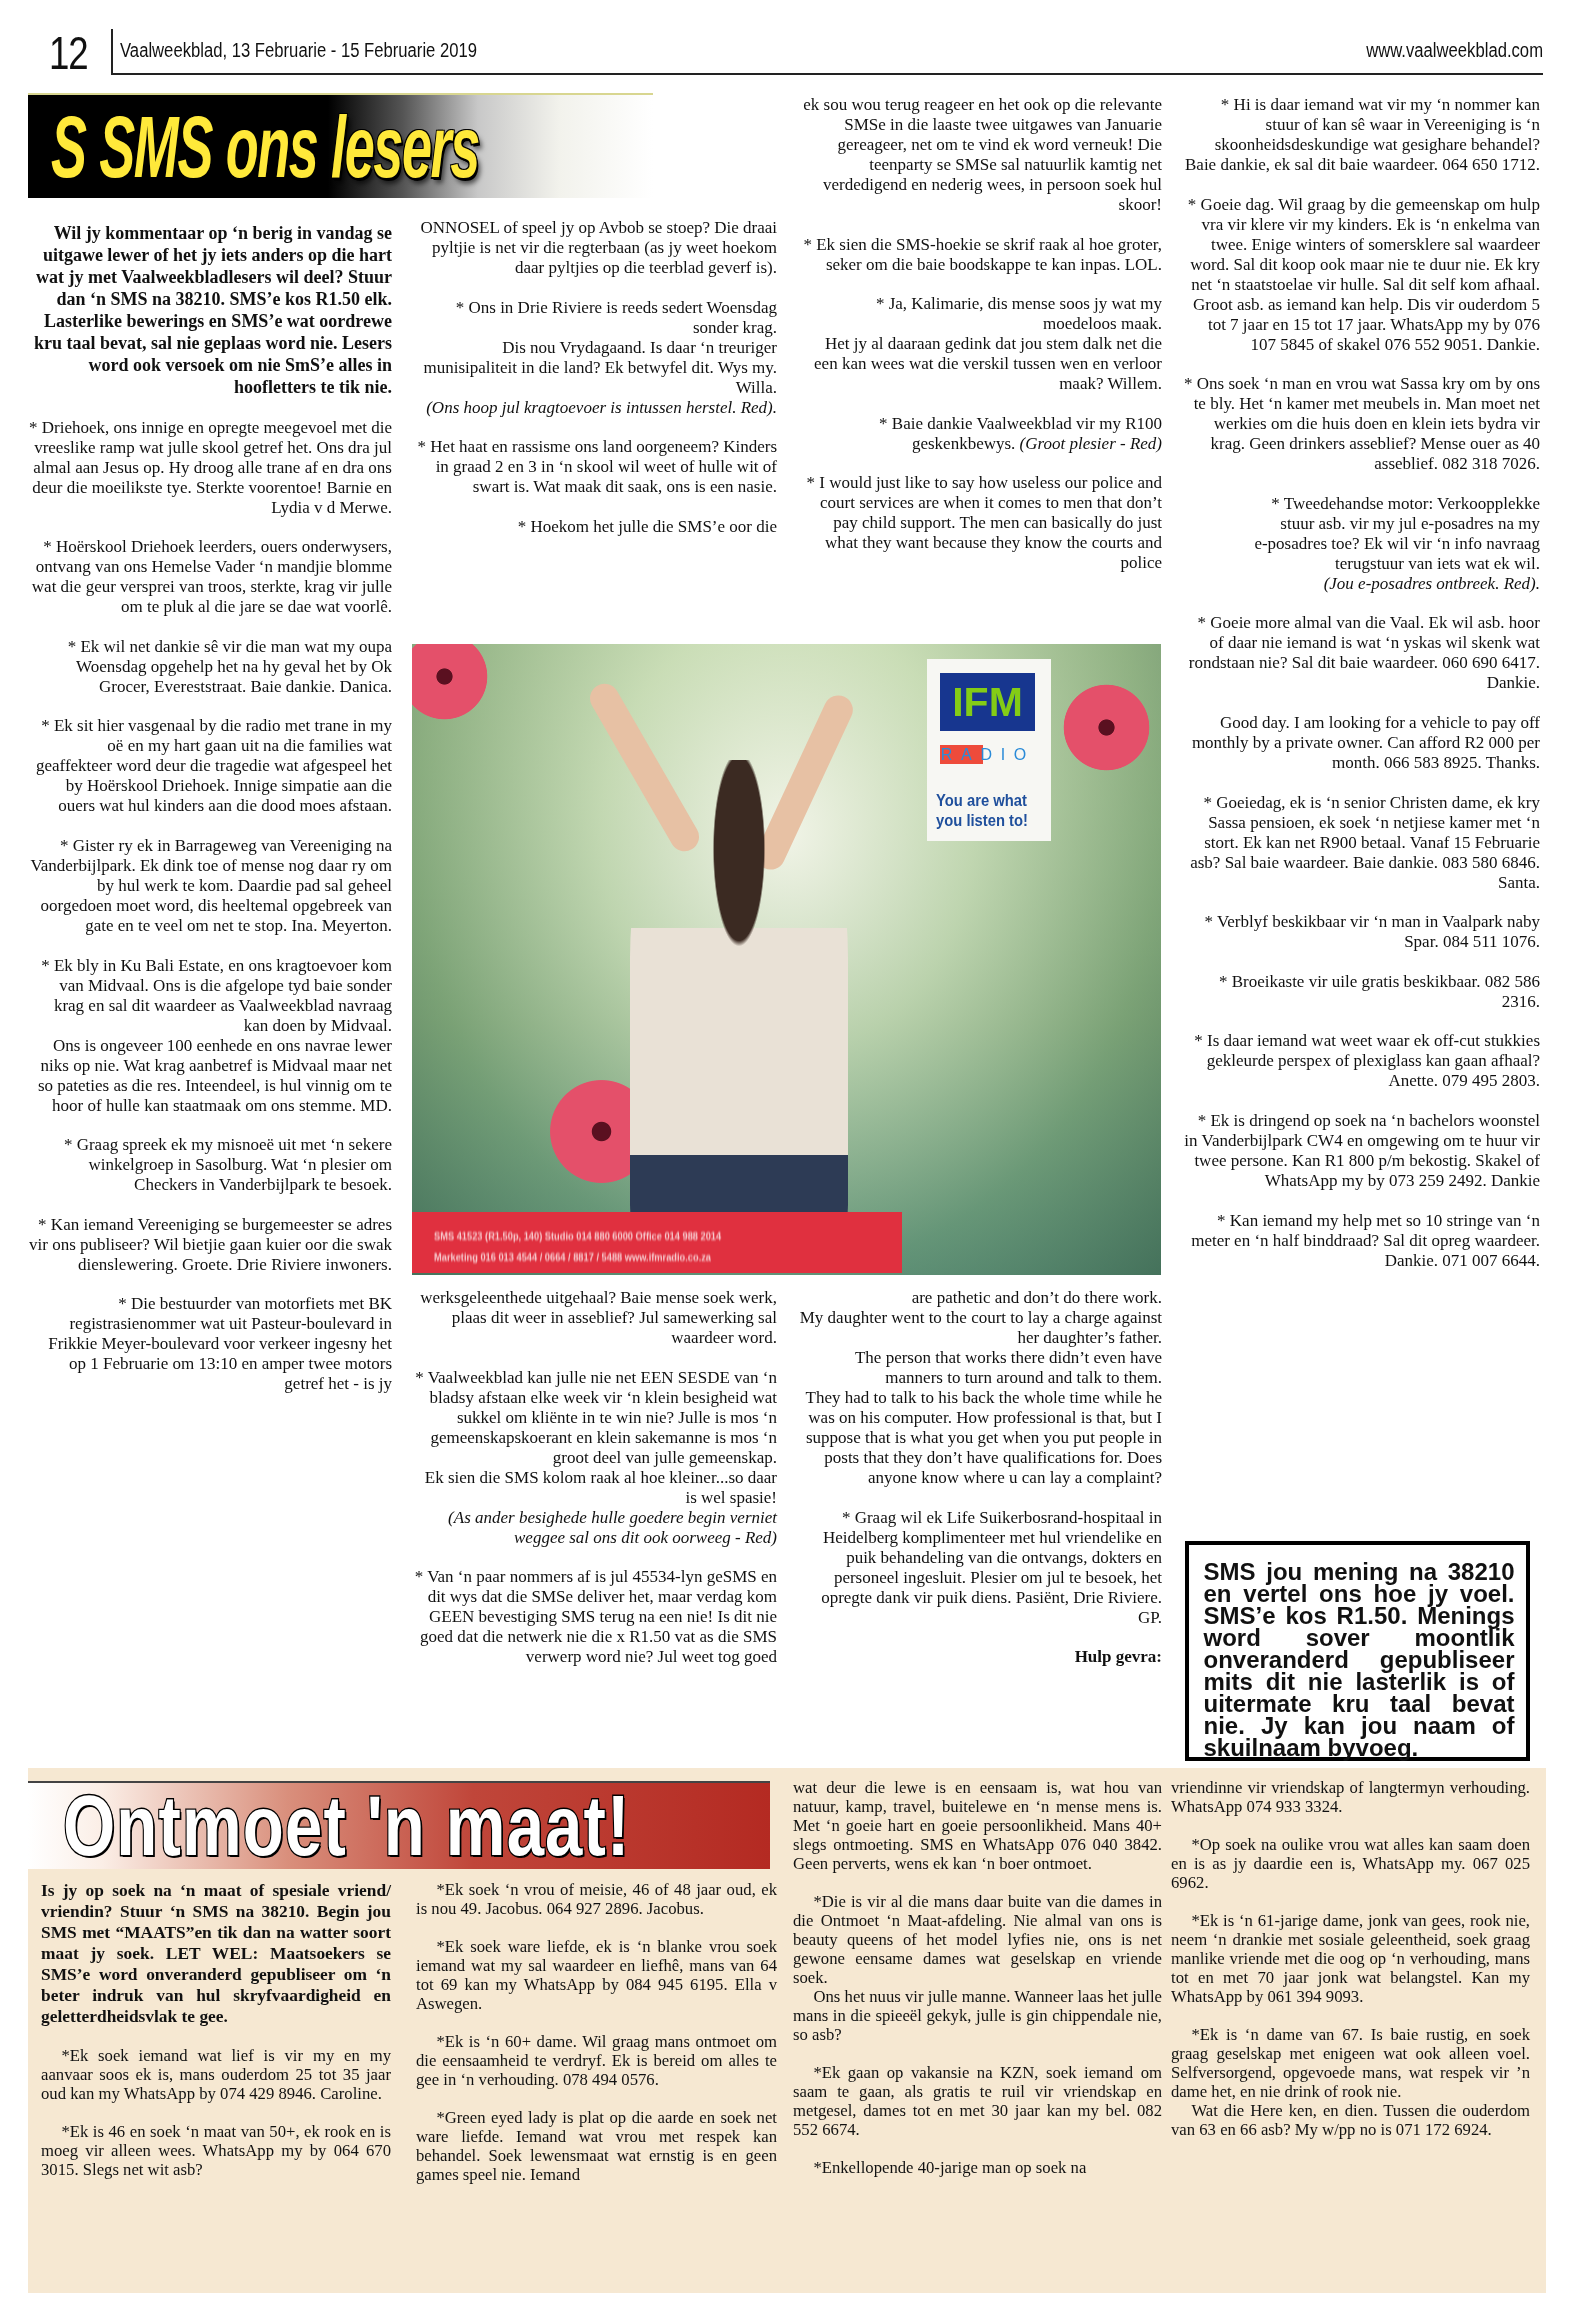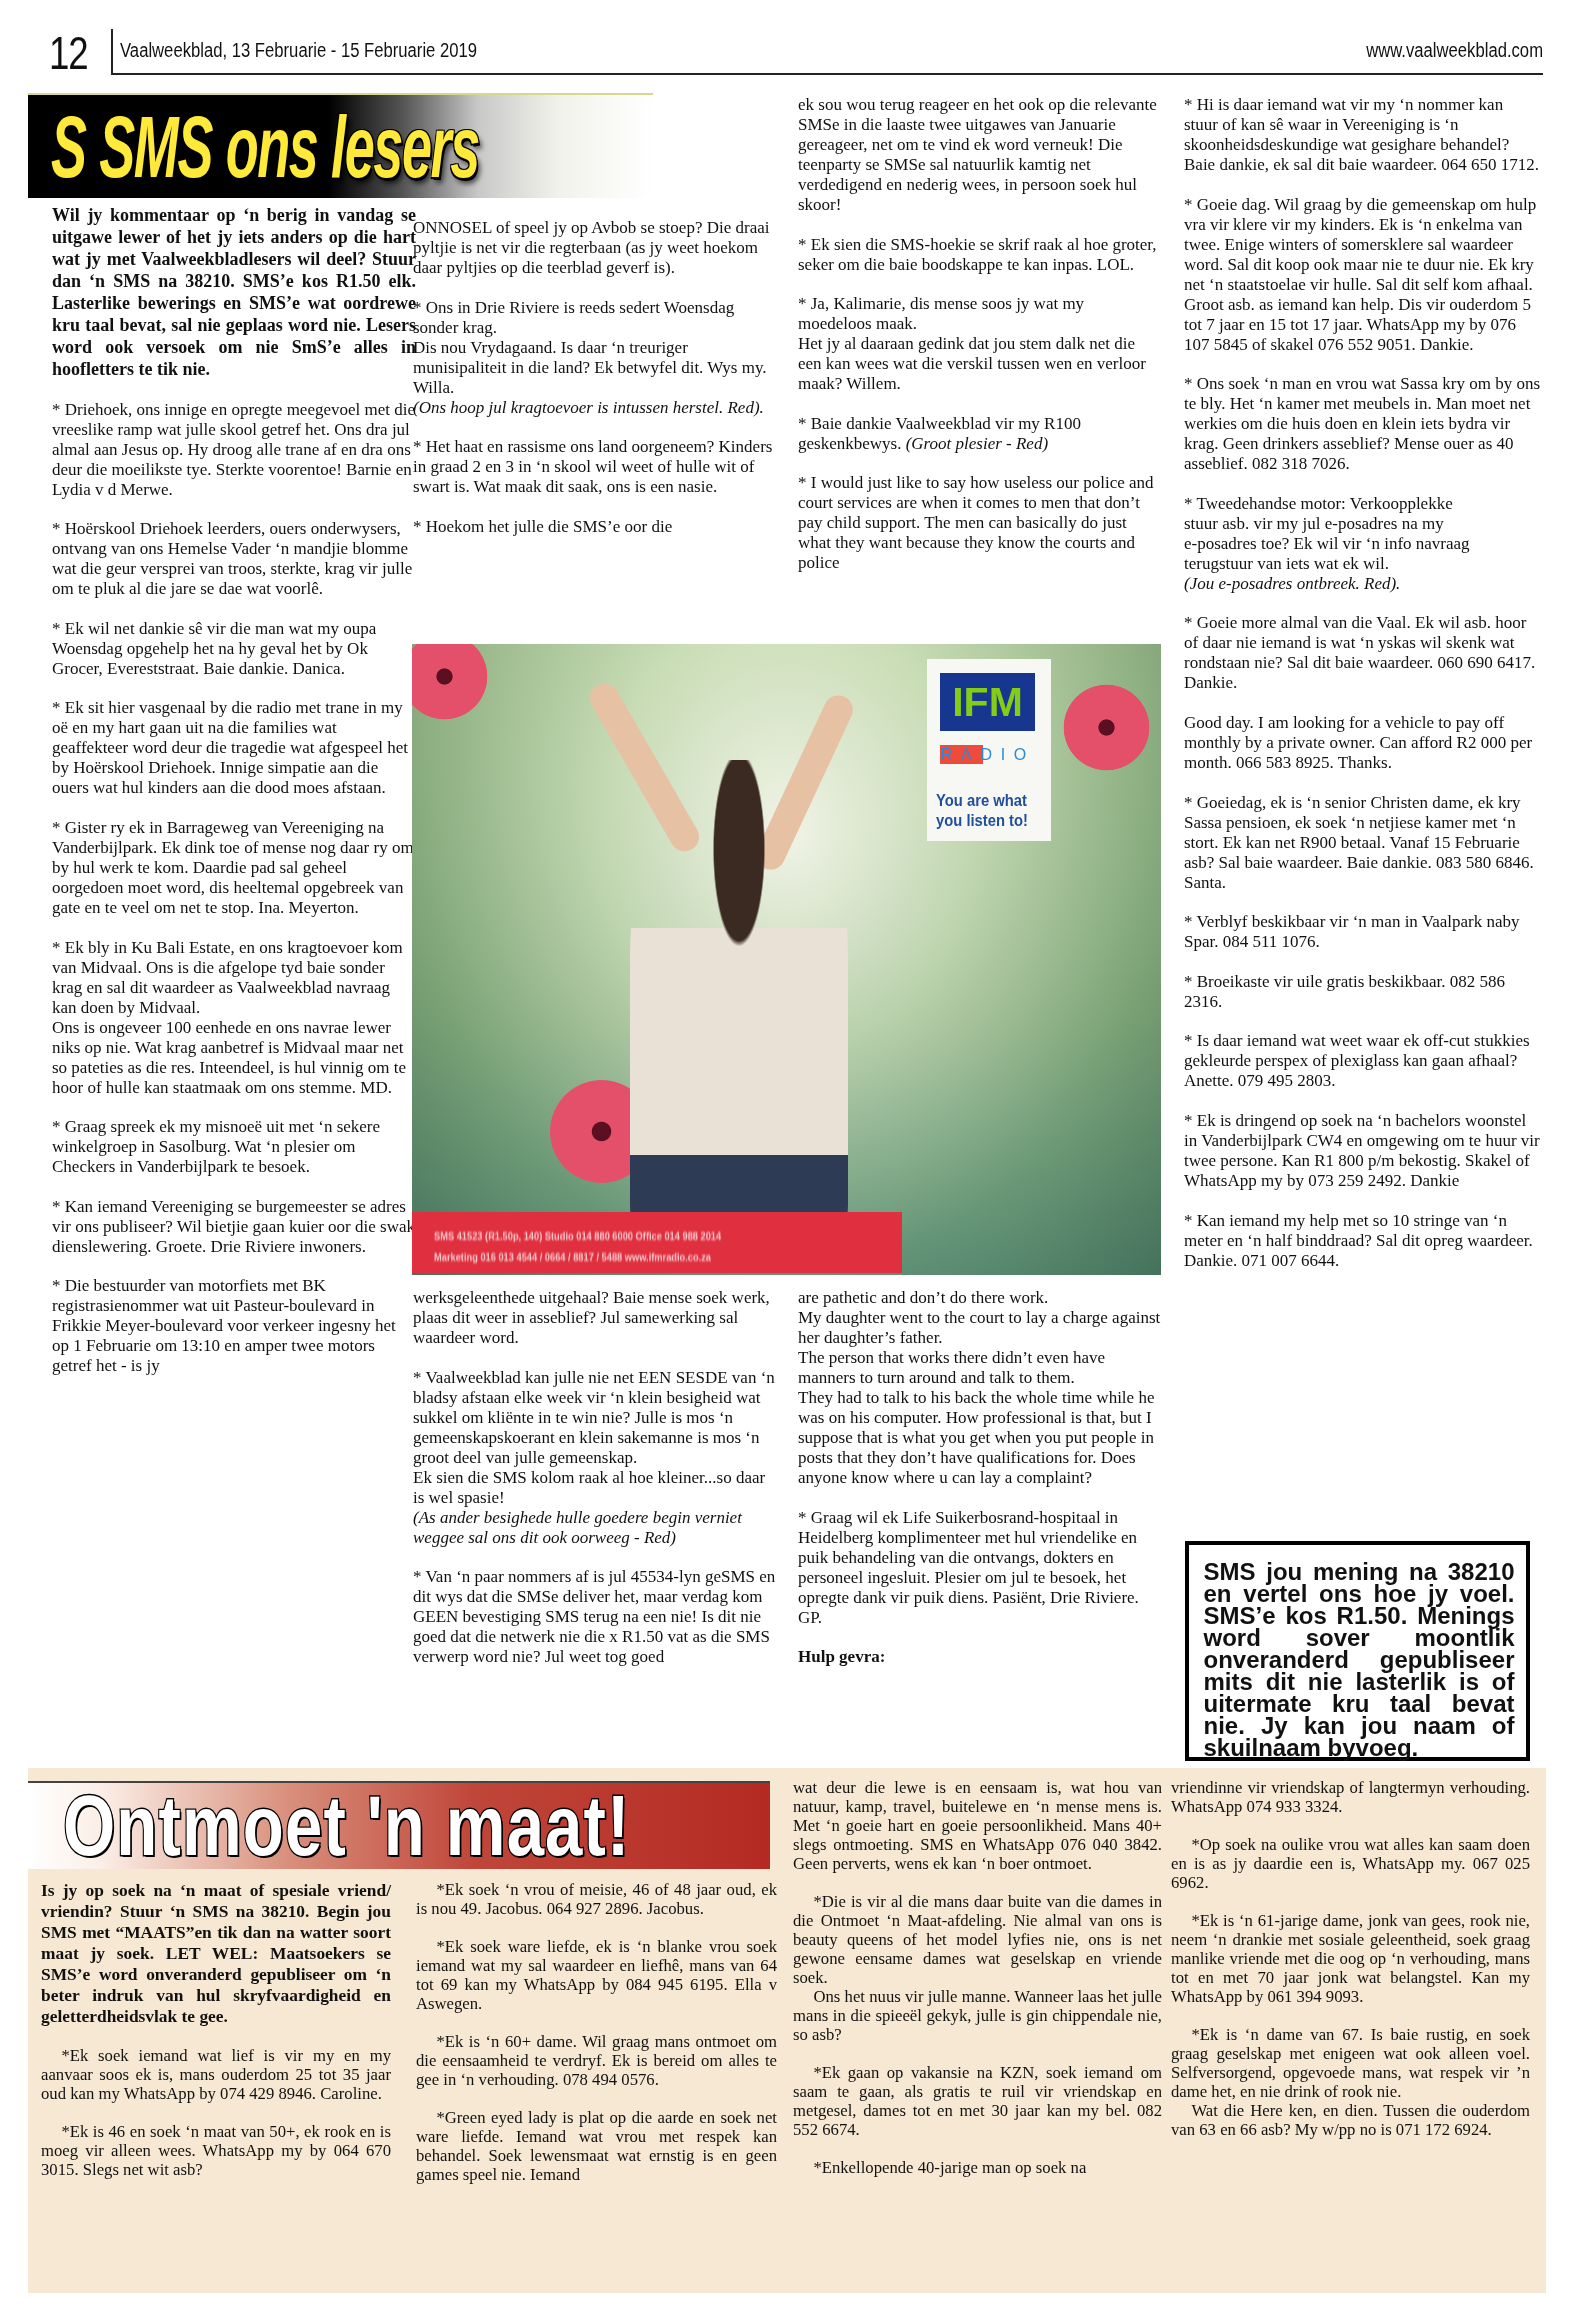--- a/index.html
+++ b/index.html
@@ -29,21 +29,21 @@
       text-shadow: 2.9px 2.9px 0 #000, -1.5px -1.5px 0 #000, 1.5px -1.5px 0 #000, -1.5px 1.5px 0 #000, 5.8px 5.8px 7.3px rgba(0,0,0,.6);
     }
 
     
     .col { position: absolute; font-size: 17px; line-height: 20px; text-align: left; }
     .c1 { left: 28px; width: 364px; }
     .c2 { left: 413px; width: 364px; }
     .c3 { left: 798px; width: 364px; }
     .c4 { left: 1184px; width: 356px; }
     .intro { font-weight: bold; font-size: 18px; line-height: 22px; text-align: justify; }
-    .p { margin: 0 0 19.6px 0; white-space: pre-line; }
+    .p { margin: 0 0 19.6px 0; white-space: pre-line; text-align: right; }
     .it { font-style: italic; }
     .bold { font-weight: bold; }
 
     
     .ad {
       left: 412px; top: 644px; width: 749px; height: 631px; overflow: hidden;
       background:
         radial-gradient(ellipse at 50% 30%, rgba(250,250,240,.9) 0%, rgba(210,228,190,.7) 35%, rgba(120,160,110,.6) 70%, rgba(70,110,80,.8) 100%),
         linear-gradient(180deg, #b9cfa6, #7da380 60%, #3e7f87);
     }
@@ -98,21 +98,21 @@
 <div class="abs pageno">12</div>
 <div class="abs masthead-vr"></div>
 <div class="abs mast-title">Vaalweekblad, 13 Februarie - 15 Februarie 2019</div>
 <div class="abs mast-url">www.vaalweekblad.com</div>
 <div class="abs masthead-hr"></div>
 
 <div class="abs sms-banner">
   <div class="sms-banner-text">S   SMS ons lesers</div>
 </div>
 
-<div class="col c1" style="top:204px;margin-left:24px;">
+<div class="col c1" style="top:222px;">
   <p class="p intro">Wil jy kommentaar op ‘n berig in vandag se uitgawe lewer of het jy iets anders op die hart wat jy met Vaalweekbladlesers wil deel? Stuur dan ‘n SMS na 38210. SMS’e kos R1.50 elk. Lasterlike bewerings en SMS’e wat oordrewe kru taal bevat, sal nie geplaas word nie. Lesers word ook versoek om nie SmS’e alles in hoofletters te tik nie.</p>
   <p class="p">* Driehoek, ons innige en opregte meegevoel met die vreeslike ramp wat julle skool getref het. Ons dra jul almal aan Jesus op. Hy droog alle trane af en dra ons deur die moeilikste tye. Sterkte voorentoe! Barnie en Lydia v d Merwe.</p>
   <p class="p">* Hoërskool Driehoek leerders, ouers onderwysers, ontvang van ons Hemelse Vader ‘n mandjie blomme wat die geur versprei van troos, sterkte, krag vir julle om te pluk al die jare se dae wat voorlê.</p>
   <p class="p">* Ek wil net dankie sê vir die man wat my oupa Woensdag opgehelp het na hy geval het by Ok Grocer, Evereststraat. Baie dankie. Danica.</p>
   <p class="p">* Ek sit hier vasgenaal by die radio met trane in my oë en my hart gaan uit na die families wat geaffekteer word deur die tragedie wat afgespeel het by Hoërskool Driehoek. Innige simpatie aan die ouers wat hul kinders aan die dood moes afstaan.</p>
   <p class="p">* Gister ry ek in Barrageweg van Vereeniging na Vanderbijlpark. Ek dink toe of mense nog daar ry om by hul werk te kom. Daardie pad sal geheel oorgedoen moet word, dis heeltemal opgebreek van gate en te veel om net te stop. Ina. Meyerton.</p>
   <p class="p">* Ek bly in Ku Bali Estate, en ons kragtoevoer kom van Midvaal. Ons is die afgelope tyd baie sonder krag en sal dit waardeer as Vaalweekblad navraag kan doen by Midvaal.
  Ons is ongeveer 100 eenhede en ons navrae lewer niks op nie. Wat krag aanbetref is Midvaal maar net so pateties as die res. Inteendeel, is hul vinnig om te hoor of hulle kan staatmaak om ons stemme. MD.</p>
   <p class="p">* Graag spreek ek my misnoeë uit met ‘n sekere winkelgroep in Sasolburg. Wat ‘n plesier om Checkers in Vanderbijlpark te besoek.</p>
   <p class="p">* Kan iemand Vereeniging se burgemeester se adres vir ons publiseer? Wil bietjie gaan kuier oor die swak dienslewering. Groete. Drie Riviere inwoners.</p>

